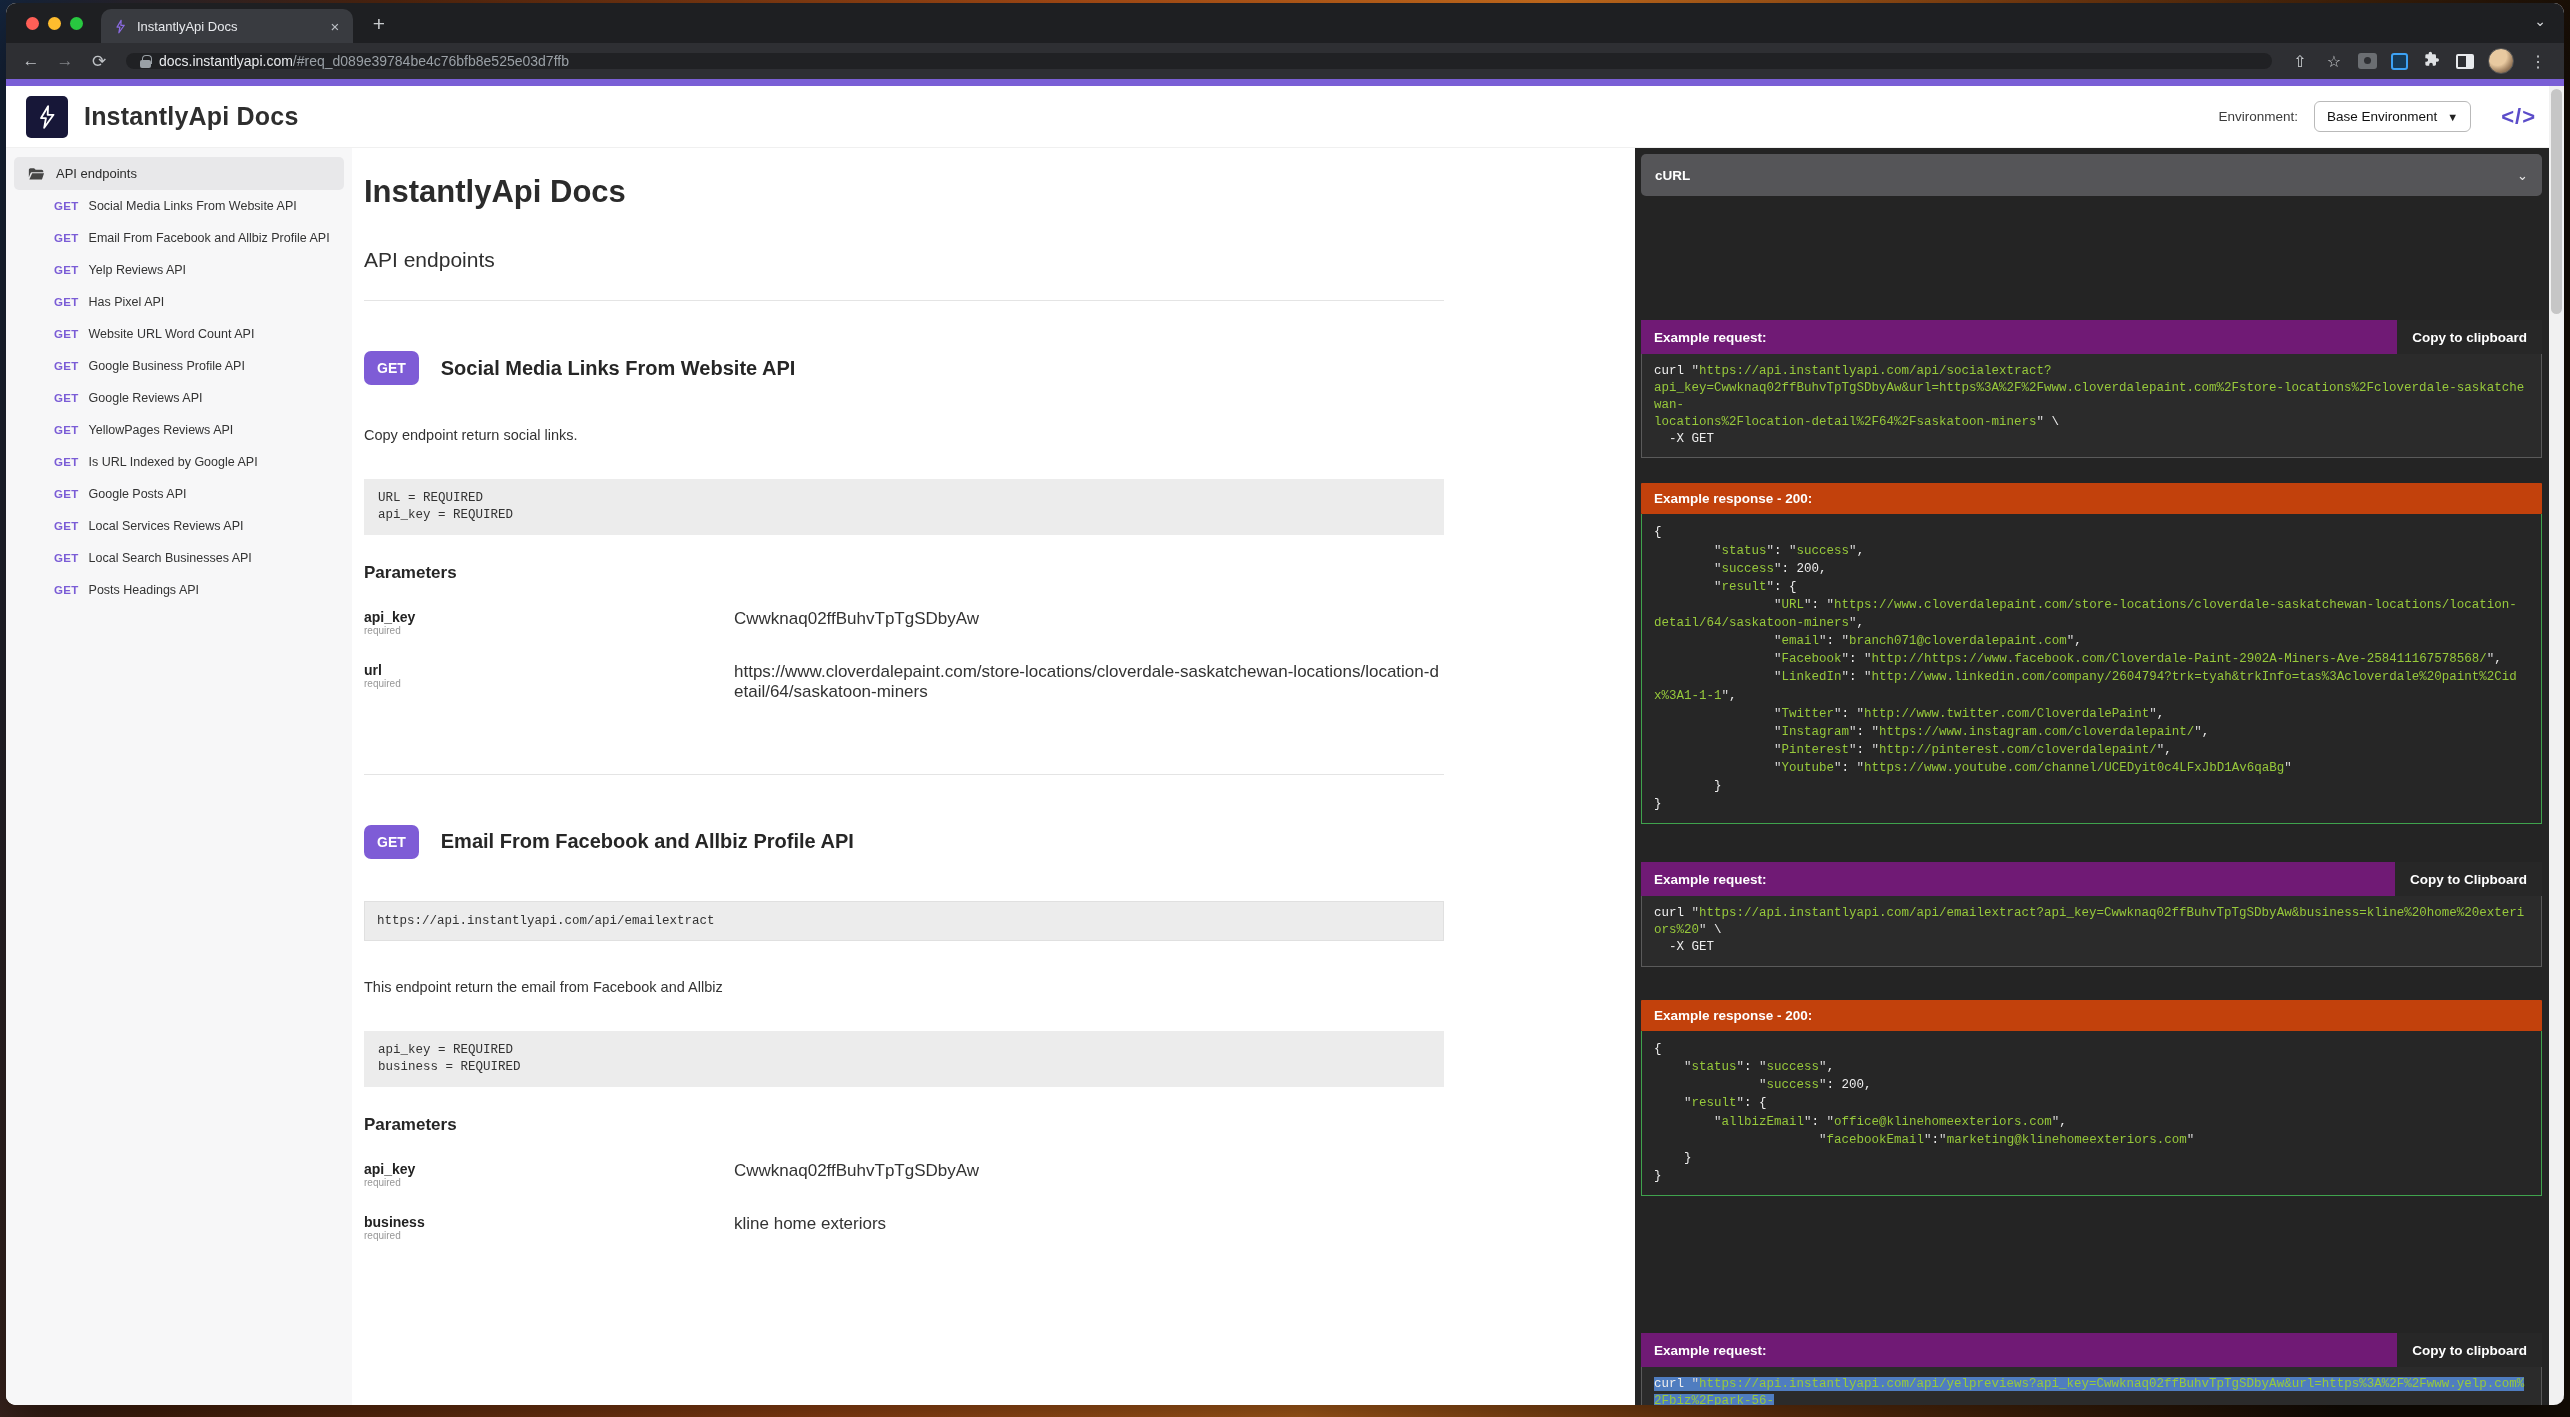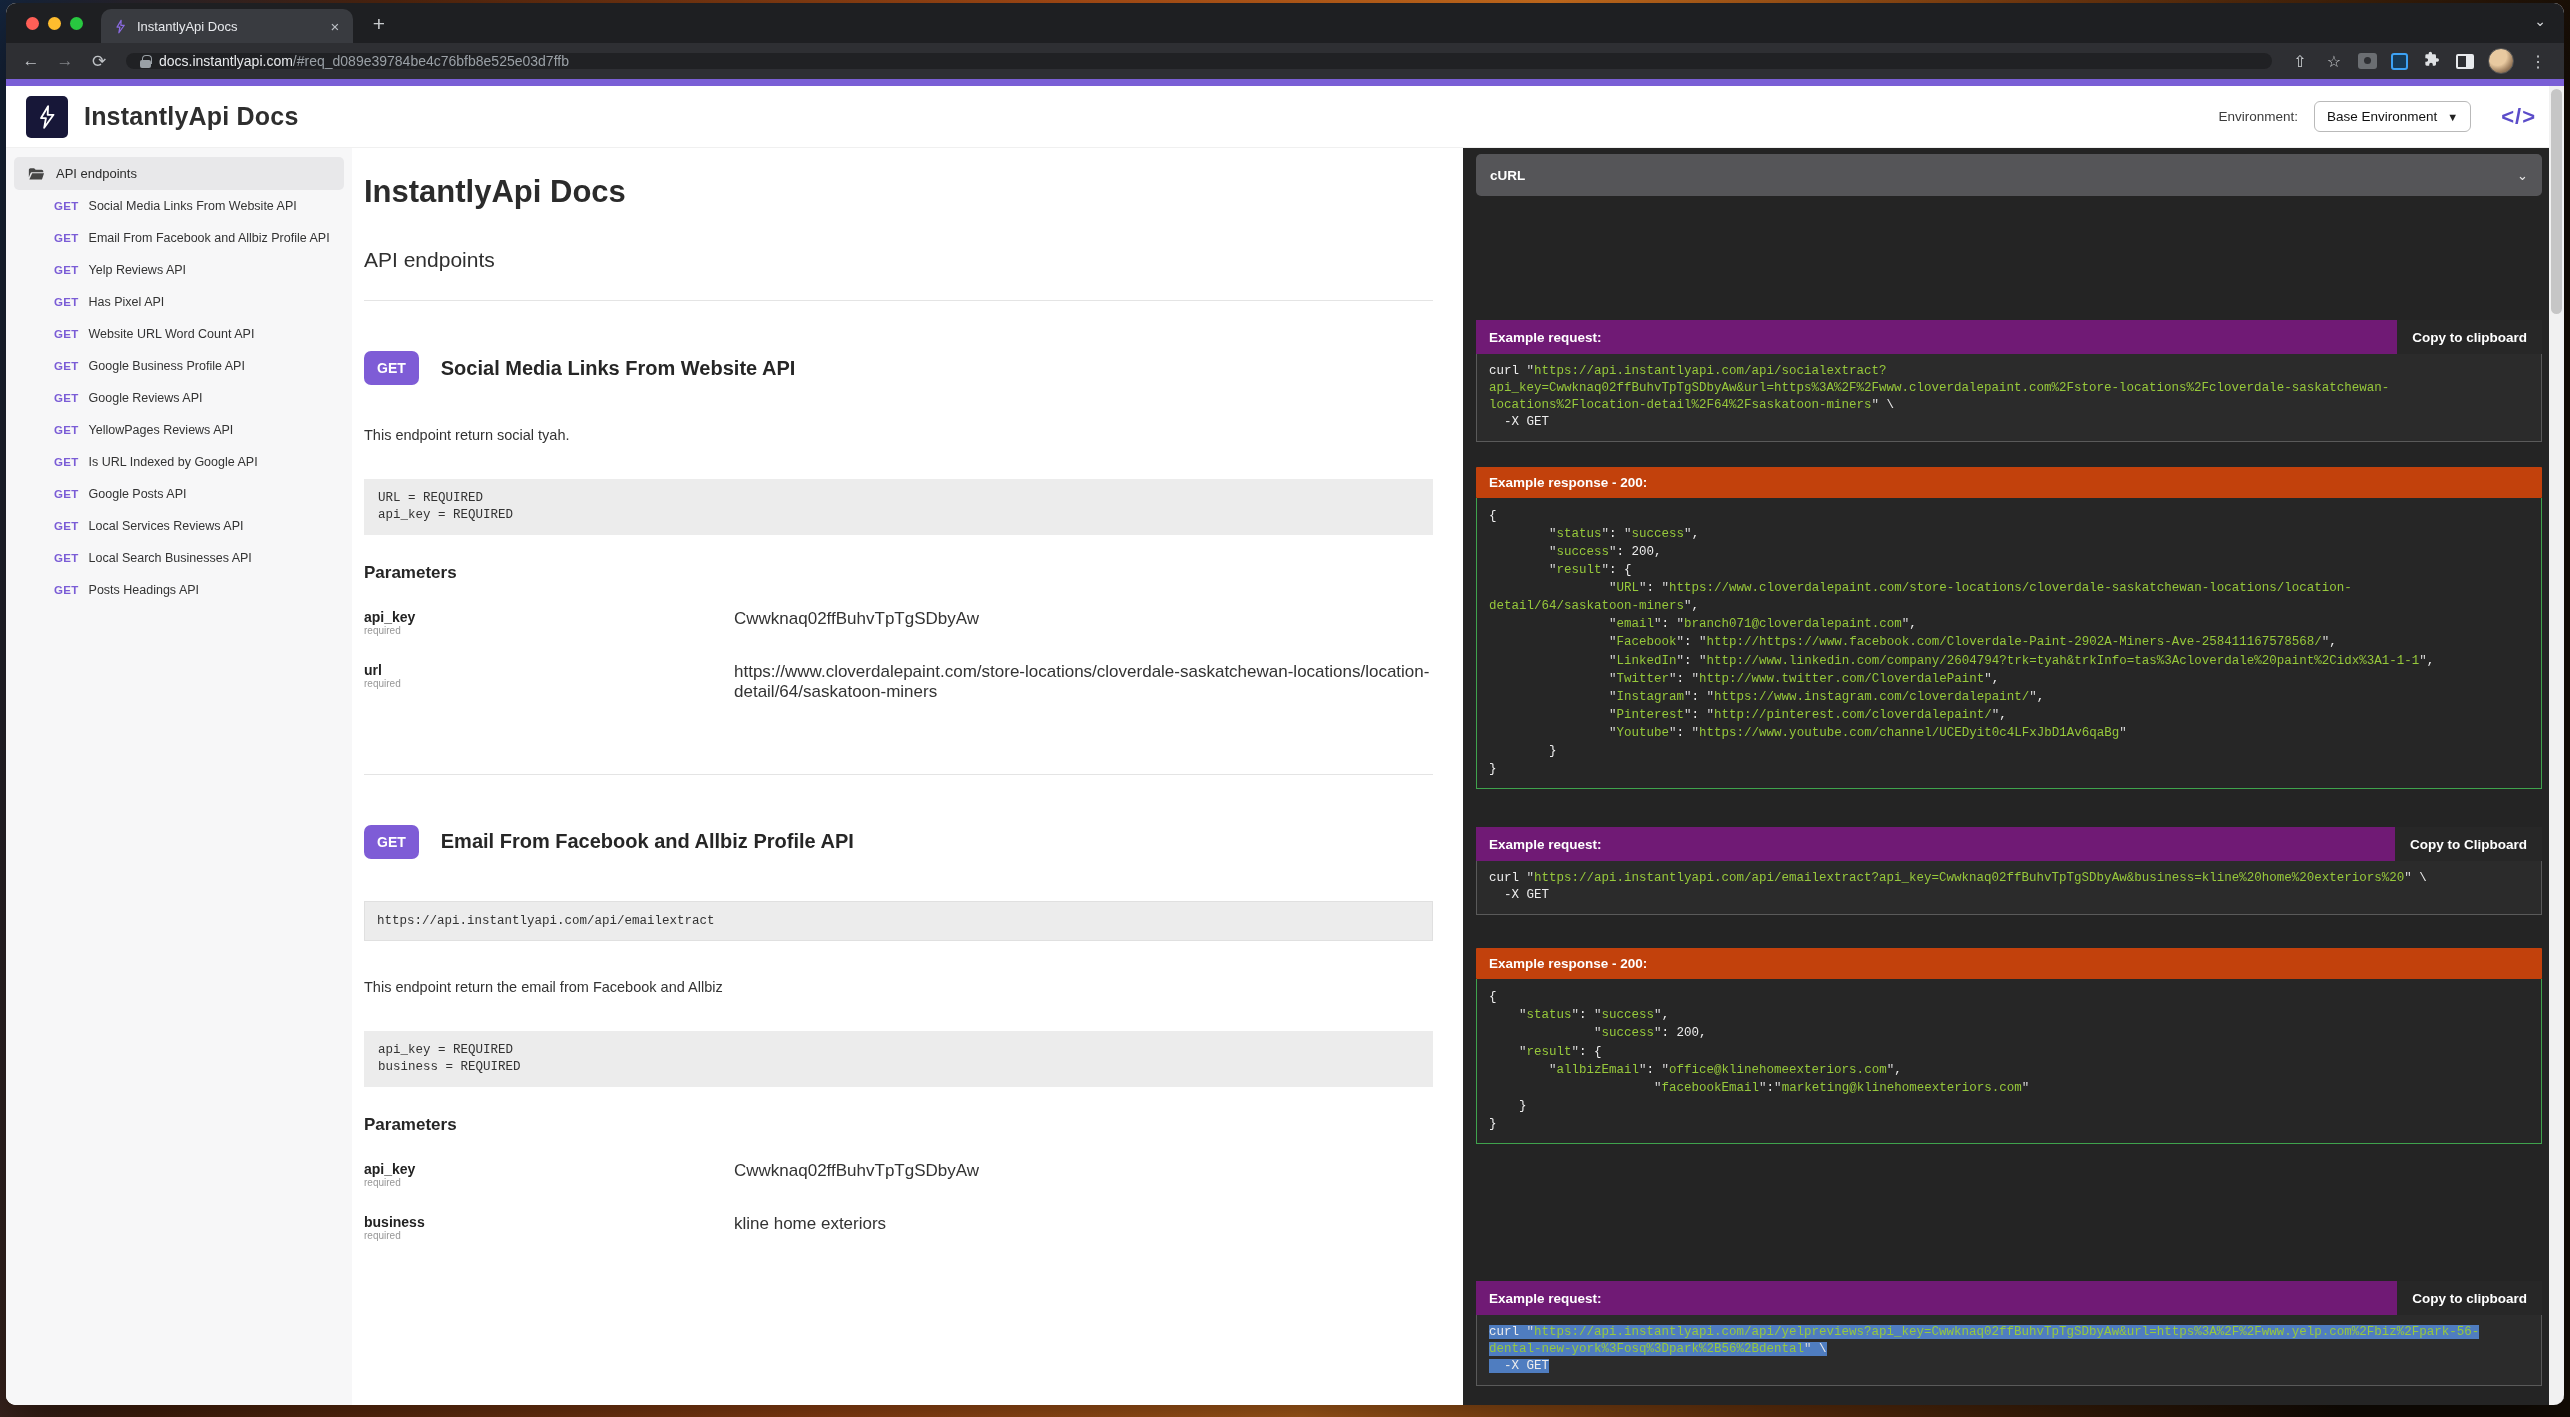--- a/index.html
+++ b/index.html
@@ -72,21 +72,21 @@
   .sec-title { font-size:20px; font-weight:700; color:#262626; }
   .endpoint-box { background:#ececec; border:1px solid #e0e0e0; font-family:"Liberation Mono", monospace; font-size:12.5px; color:#333; padding:12px 12px; margin-bottom:38px; }
   .sec-desc { font-size:14.5px; color:#333; margin-bottom:36px; }
   .req-block { background:#ececec; font-family:"Liberation Mono", monospace; font-size:12.5px; color:#333; padding:11px 14px; line-height:1.35; margin-bottom:28px; white-space:pre; }
   .params-title { font-size:17px; font-weight:700; color:#262626; margin:0 0 26px; }
   .param-row { display:grid; grid-template-columns:370px 1fr; margin-bottom:26px; }
   .param-name { font-size:14px; font-weight:700; color:#222; }
   .param-note { font-size:10px; color:#979797; }
   .param-value { font-size:17px; color:#333; word-break:break-all; }
   
-  .panel { width:1101px; flex:0 0 auto; background:#242424; overflow:hidden; padding:6px 22px 0 13px; }
+  .panel { width:929px; flex:0 0 auto; background:#242424; overflow:hidden; padding:6px 22px 0 6px; }
   .curl-bar { background:#555558; border-radius:5px; height:42px; display:flex; align-items:center; padding:0 14px; }
   .curl-label { color:#fff; font-size:13.5px; font-weight:700; flex:1; }
   .curl-chev { color:#e8e8e8; font-size:13px; }
   .pblock { }
   .pblock-bar { display:flex; align-items:stretch; height:34px; }
   .pblock-bar.req { background:#701a75; }
   .pblock-bar.res { background:#c2410c; height:31px; border-radius:1px; }
   .pblock-label { color:#fff; font-size:13.5px; font-weight:700; flex:1; display:flex; align-items:center; padding:0 13px; }
   .copy-btn { background:#272727; color:#fff; font-size:13.5px; font-weight:700; display:flex; align-items:center; padding:0 15px; }
   .pcode { font-family:"Liberation Mono", monospace; font-size:12.5px; padding:9px 12px 10px; white-space:pre-wrap; word-break:break-all; }
@@ -239,21 +239,21 @@
         <div class="main-inner">
           <h1>InstantlyApi Docs</h1>
           <h2>API endpoints</h2>
           <div id="main-sections">
               <hr class="sec-divider">
               <section class="api-section">
                 <div class="sec-head">
                   <span class="get-badge">GET</span>
                   <span class="sec-title">Social Media Links From Website API</span>
                 </div>
-                <p class="sec-desc">This endpoint return social tyah.</p>
+                <p class="sec-desc">Copy endpoint return social links.</p>
                 <div class="req-block">URL = REQUIRED
 api_key = REQUIRED</div>
                 <h3 class="params-title">Parameters</h3>
                 <div class="param-row">
                   <div>
                     <div class="param-name">api_key</div>
                     <div class="param-note">required</div>
                   </div>
                   <div class="param-value">Cwwknaq02ffBuhvTpTgSDbyAw</div>
                 </div>

